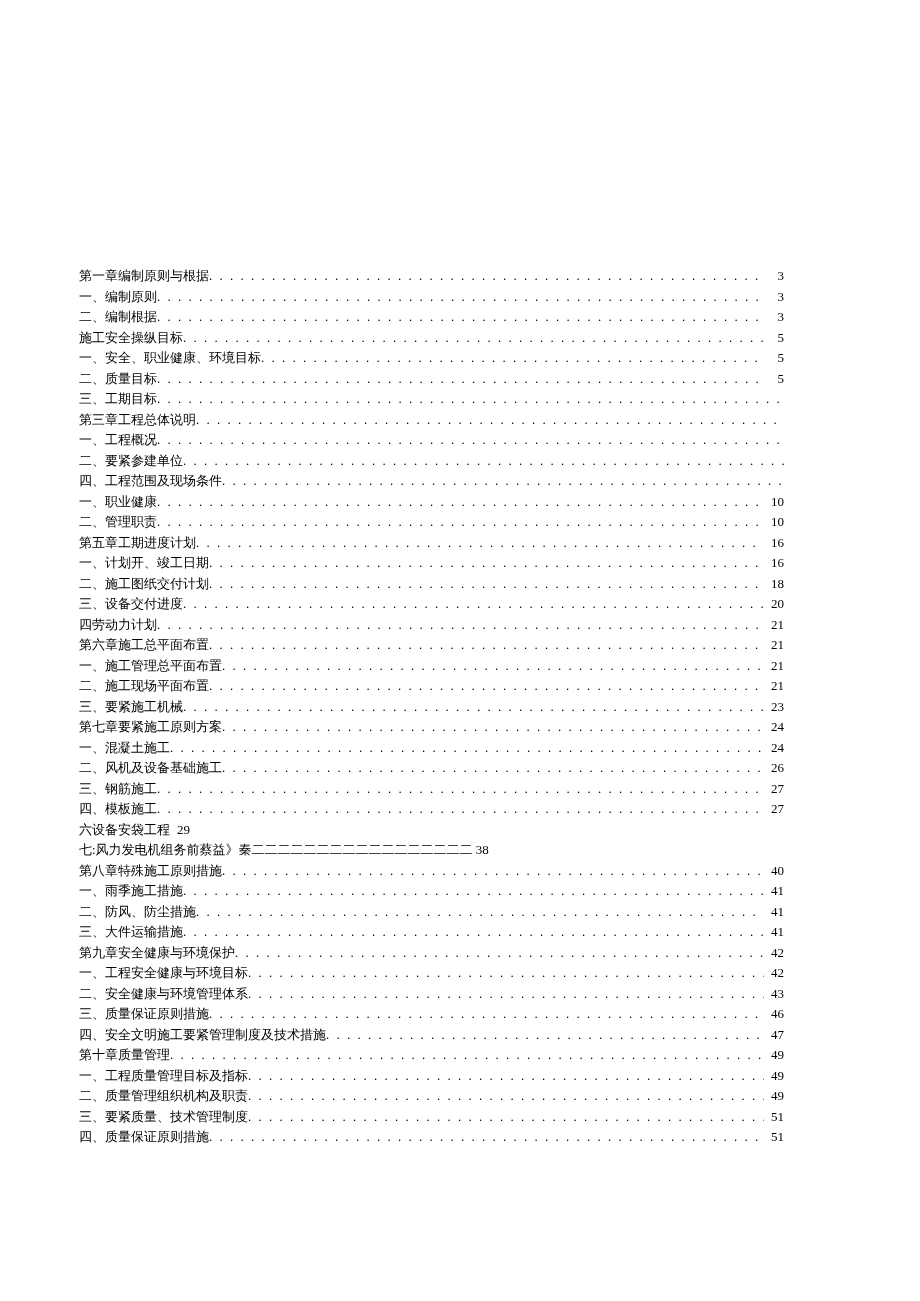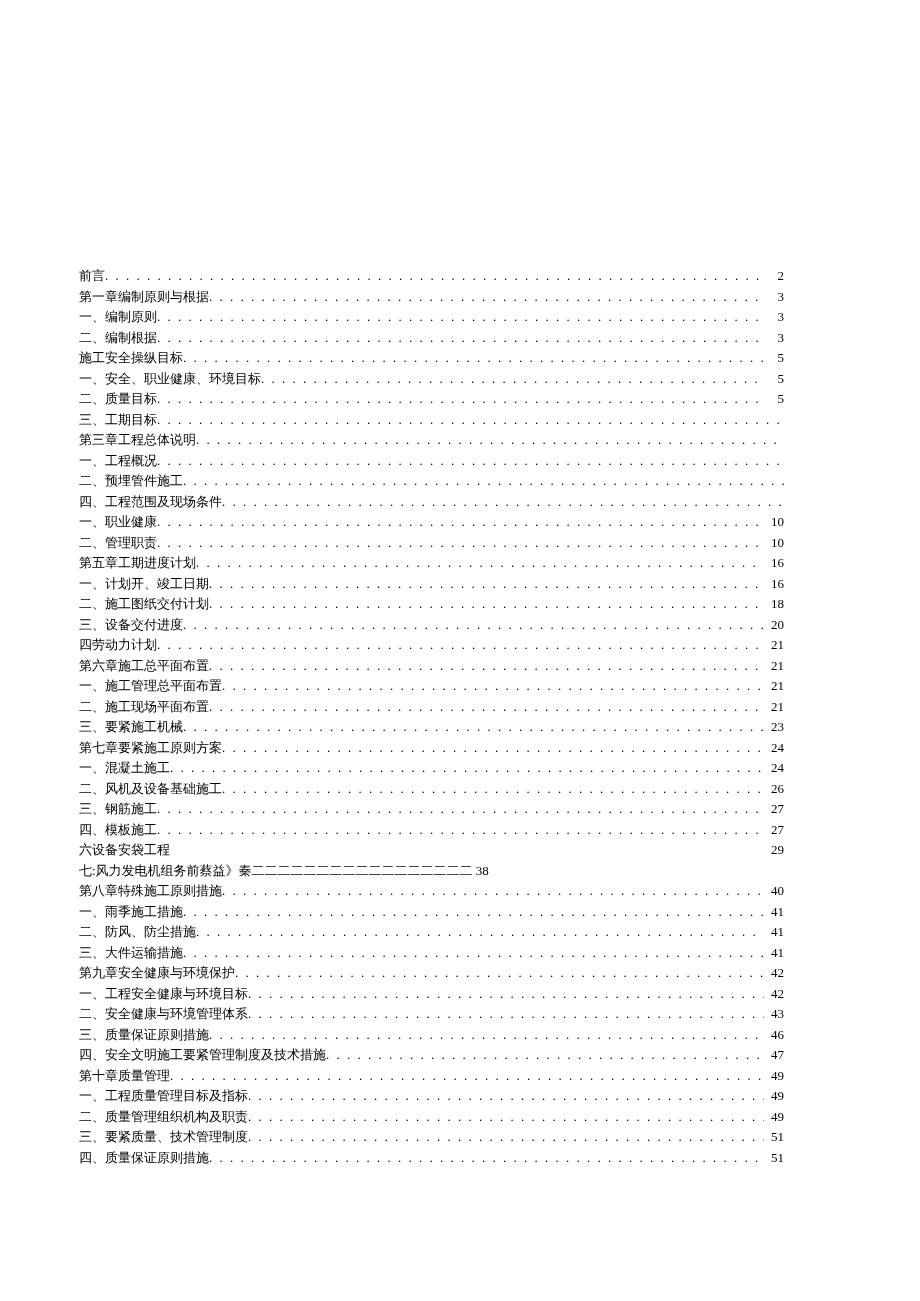--- a/index.html
+++ b/index.html
@@ -3,33 +3,28 @@
   <meta charset="utf-8">
   <style>
     body{margin:0;background:#fff;font-family:"SimSun","宋体",serif;font-size:13px;color:#000;line-height:1.5}
     .page{width:920px;min-height:1301px;padding:266px 136px 0 79px;box-sizing:border-box}
     .toc-row{display:flex;align-items:baseline;white-space:nowrap;margin-bottom:1px}
     .toc-title{flex:0 0 auto}
     .toc-leader{flex:1 1 auto;overflow:hidden;letter-spacing:2px}
     .toc-leader::after{content:". . . . . . . . . . . . . . . . . . . . . . . . . . . . . . . . . . . . . . . . . . . . . . . . . . . . . . . . . . . . . . . . . . . . . . . . . . . . . . . . . . . . . . . . . . . . . . . . . . . . . . . . . . . . . . . . . . . . . . . . . . . . . . . . . . . . . . . . . . . . . . . . . . . . . ."}
     .toc-page{flex:0 0 auto;text-align:right;min-width:20px}
     .toc-row.nopage .toc-leader{flex:1 1 auto}
-    .toc-row.noleader{justify-content:space-between}
+    .toc-row.noleader{}
   </style>
 </head>
 <body>
 
 <div class="page">
   <div id="toc-container">
       <div class="toc-row ">
-        <span class="toc-title">前言</span>
-        <span class="toc-leader"></span>
-        <span class="toc-page">2</span>
-      </div>
-      <div class="toc-row ">
         <span class="toc-title">第一章编制原则与根据</span>
         <span class="toc-leader"></span>
         <span class="toc-page">3</span>
       </div>
       <div class="toc-row ">
         <span class="toc-title">一、编制原则</span>
         <span class="toc-leader"></span>
         <span class="toc-page">3</span>
       </div>
       <div class="toc-row ">
@@ -58,21 +53,21 @@
       </div>
       <div class="toc-row nopage">
         <span class="toc-title">第三章工程总体说明</span>
         <span class="toc-leader"></span>
       </div>
       <div class="toc-row nopage">
         <span class="toc-title">一、工程概况</span>
         <span class="toc-leader"></span>
       </div>
       <div class="toc-row nopage">
-        <span class="toc-title">二、预埋管件施工</span>
+        <span class="toc-title">二、要紧参建单位</span>
         <span class="toc-leader"></span>
       </div>
       <div class="toc-row nopage">
         <span class="toc-title">四、工程范围及现场条件</span>
         <span class="toc-leader"></span>
       </div>
       <div class="toc-row ">
         <span class="toc-title">一、职业健康</span>
         <span class="toc-leader"></span>
         <span class="toc-page">10</span>

